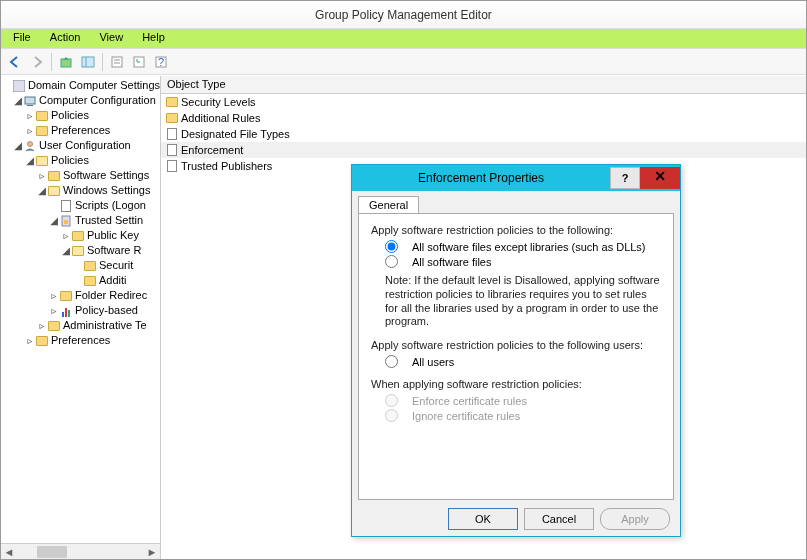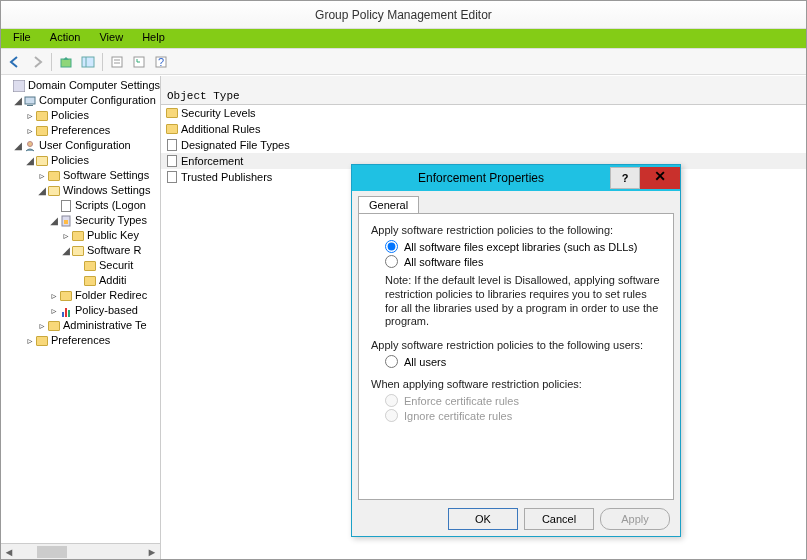--- a/index.html
+++ b/index.html
@@ -1,56 +1,56 @@
 <!DOCTYPE html>
 <html><head>
 <meta charset="utf-8">
 <style>
   * { box-sizing: border-box; font-family: "Segoe UI", Tahoma, sans-serif; font-size: 11px; }
   body { margin:0; background:#fff; }
   .window { width:807px; height:560px; background:#fff; border:1px solid #999; position:relative; overflow:hidden;}
   .titlebar { height:28px; background:linear-gradient(#fff,#f6f6f6); text-align:center; line-height:28px; font-size:12px; color:#333; border-bottom:1px solid #ddd;}
-  .menubar { height:20px; background:#84cc16; border-bottom:1px solid #ddd; padding:0 4px;}
+  .menubar { height:20px; background:#bef264; border-bottom:1px solid #ddd; padding:0 4px;}
   .menubar span { display:inline-block; padding:2px 8px; cursor:default;}
   .toolbar { height:26px; background:#f7f7f7; border-bottom:1px solid #ddd; display:flex; align-items:center; padding:0 4px; gap:2px;}
   .tb-btn { width:20px; height:20px; display:flex; align-items:center; justify-content:center; border:1px solid transparent; }
   .tb-sep{width:1px;height:18px;background:#ccc;margin:0 2px;}
   .content { position:absolute; top:75px; left:0; right:0; bottom:0; display:flex;}
   .tree-pane { width:160px; border-right:1px solid #ccc; overflow:hidden; background:#fff; position:relative;}
   .tree { padding:2px 0 0 2px; line-height:15px; white-space:nowrap;}
   .tree-row { display:flex; align-items:center; height:15px; cursor:default;}
   .exp { width:10px; text-align:center; color:#555; font-size:10px; display:inline-block;}
   .ico { width:14px; height:14px; display:inline-flex; align-items:center; justify-content:center; margin-right:2px;}
   .folder { width:12px;height:10px;background:#f8d87a;border:1px solid #caa83c;border-radius:1px;}
   .folder-open{width:12px;height:10px;background:#fce9a8;border:1px solid #caa83c;border-radius:1px;}
   .doc-ico{width:10px;height:12px;background:#fff;border:1px solid #888;}
   .bars-ico{display:flex;gap:1px;align-items:flex-end;height:12px;}
   .bars-ico i{width:2px;background:#2a7; display:block;}
   .bars-ico i:nth-child(1){height:5px;background:#36c;}
   .bars-ico i:nth-child(2){height:9px;background:#d33;}
   .bars-ico i:nth-child(3){height:7px;background:#2a7;}
   .list-pane { flex:1; background:#fff; }
-  .list-header { height:18px; background:#f4f4f4; border-bottom:1px solid #ccc; padding:14px 6px;font-family:Liberation Mono, monospace;}
+  .list-header { height:18px; background:#f4f4f4; border-bottom:1px solid #ccc; padding:2px 6px;}
   .list-row { height:16px; display:flex; align-items:center; padding:0 4px; }
   .list-row.sel { background:#f0f0f0;}
   .hscroll { position:absolute; bottom:0; left:0; right:0; height:16px; background:#f0f0f0; border-top:1px solid #ccc; display:flex; align-items:center;}
   .hscroll .ar{width:16px;text-align:center;color:#666;}
   .hscroll .thumb{width:30px;height:12px;background:#ccc;margin-left:20px;}
 
   
   .dialog { position:absolute; left:350px; top:163px; width:330px; height:373px; background:#f0f0f0; border:1px solid #1ba1c7; box-shadow:2px 2px 6px rgba(0,0,0,.2);}
   .dlg-title{height:26px;background:#1fc1e3;display:flex;align-items:center;}
   .dlg-title .ttl{flex:1;text-align:center;color:#000;font-size:12px;}
   .dlg-title .help{width:30px;height:22px;background:#e8e8e8;text-align:center;line-height:20px;border:1px solid #bbb;font-weight:bold;}
   .dlg-title .close{width:40px;height:22px;background:#c9302c;color:#000;text-align:center;line-height:18px;font-size:14px;font-weight:bold;}
   .tabstrip{height:14px;background:#f0f0f0;padding-left:6px;padding-top:4px;}
   .tab{display:inline-block;background:#fff;border:1px solid #aaa;border-bottom:none;padding:2px 10px;font-size:11px;position:relative;top:1px;}
   .tabpage{position:absolute;left:6px;right:6px;top:48px;bottom:36px;background:#fff;border:1px solid #aaa;padding:10px 12px;}
   .sect{font-size:11px;color:#222;margin-bottom:4px;}
-  .radiorow{display:flex;align-items:center;gap:6px;margin:2px 0 2px 14px;font-size:11px;}
+  .radiorow{display:flex;align-items:center;gap:14px;margin:2px 0 2px 14px;font-size:11px;}
   .radiorow input{margin:0;}
   .note{font-size:11px;color:#222;margin:6px 0 10px 14px;line-height:1.25;}
   .dlg-buttons{position:absolute;bottom:6px;right:10px;display:flex;gap:6px;}
   .btn{width:70px;height:22px;background:#efefef;border:1px solid #aaa;font-size:11px;}
   .btn.def{border:1px solid #3b78bd;}
   .btn[disabled]{color:#999;border-radius:10px;}
   svg{display:block;}
 </style>
 </head>
 <body>
@@ -186,21 +186,21 @@
             <span>Scripts (Logon</span>
           </div>
         <div class="tree-row" style="padding-left:46px">
             <span class="exp">◢</span>
             <span class="ico">
               <svg width="12" height="12">
                 <rect x="2" y="1" width="8" height="10" fill="#dde" stroke="#889"></rect>
                 <rect x="4" y="5" width="4" height="4" fill="#fb4"></rect>
               </svg>
             </span>
-            <span>Security Types</span>
+            <span>Trusted Settin</span>
           </div>
         <div class="tree-row" style="padding-left:58px">
             <span class="exp">▹</span>
             <span class="ico">
               <span class="folder"></span>
             </span>
             <span>Public Key</span>
           </div>
         <div class="tree-row" style="padding-left:58px">
             <span class="exp">◢</span>

